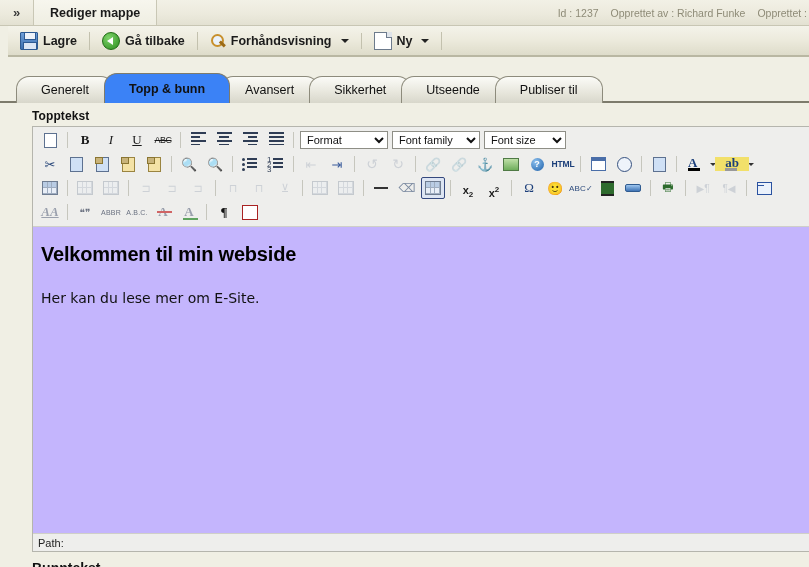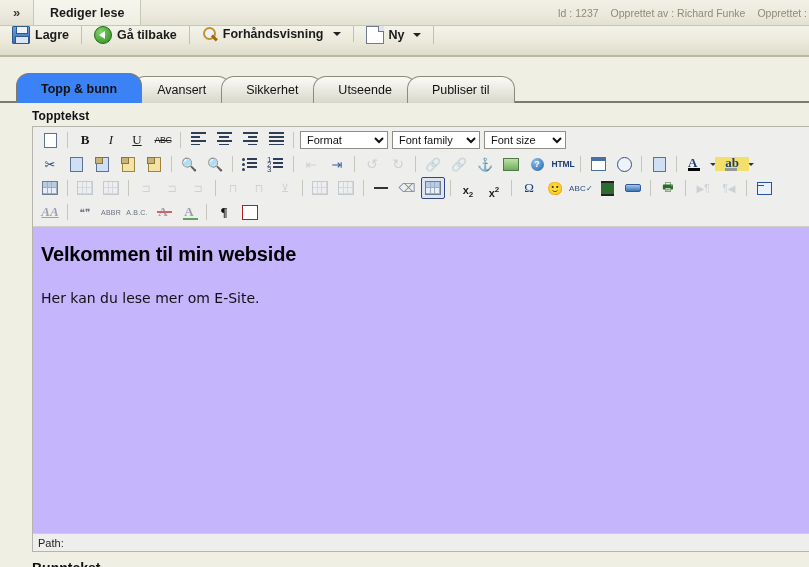--- a/index.html
+++ b/index.html
@@ -29,23 +29,24 @@
     border-right:1px solid #c9c7b5;
     background:linear-gradient(to bottom,#f7f6ee 0%,#efeee2 100%);
   }
   .tb-meta{
     margin-left:auto;display:flex;align-items:center;gap:12px;
     padding-right:2px;font-size:10.5px;color:#8e8b77;white-space:nowrap;
   }
 
   
   .cmdbar{
-    height:29px;display:flex;align-items:flex-start;
+    height:29px;display:flex;align-items:center;
     background:linear-gradient(to bottom,#f4f3ea 0%,#eceadc 50%,#dedcca 100%);
     border-bottom:2px solid #b9b7a2;
+    margin-left:8px;
   }
   .cmd{
     display:flex;align-items:center;gap:5px;padding:0 12px;
     border-right:1px solid #c3c1ae;
     font-size:12.5px;font-weight:bold;color:#1b1b1b;cursor:default;
   }
   .cmd .lbl{font-weight:bold;}
   .caret{
     width:0;height:0;border-left:4px solid transparent;border-right:4px solid transparent;
     border-top:4px solid #222;margin-left:4px;
@@ -189,21 +190,21 @@
   }
   .sec-label-bottom{
     margin:8px 0 0 32px;font-size:14px;font-weight:bold;color:#111;
   }
 </style>
 </head>
 <body>
 
 <div class="titlebar">
   <div class="tb-chev">»</div>
-  <div class="tb-tab">Rediger lese</div>
+  <div class="tb-tab">Rediger mappe</div>
   <div class="tb-meta">
     <span>Id : 1237</span>
     <span>Opprettet av : Richard Funke</span>
     <span>Opprettet :</span>
   </div>
 </div>
 
 <div class="cmdbar">
   <div class="cmd">
     <span class="i16 ico-save"></span>
@@ -219,20 +220,23 @@
     <span class="caret"></span>
   </div>
   <div class="cmd">
     <span class="i16 ico-page"></span>
     <span class="lbl">Ny</span>
     <span class="caret"></span>
   </div>
 </div>
 
 <div class="tabstrip">
+  <div class="tab">
+      <span>Generelt</span>
+    </div>
   <div class="tab active">
       <span>Topp &amp; bunn</span>
     </div>
   <div class="tab">
       <span>Avansert</span>
     </div>
   <div class="tab">
       <span>Sikkerhet</span>
     </div>
   <div class="tab">

